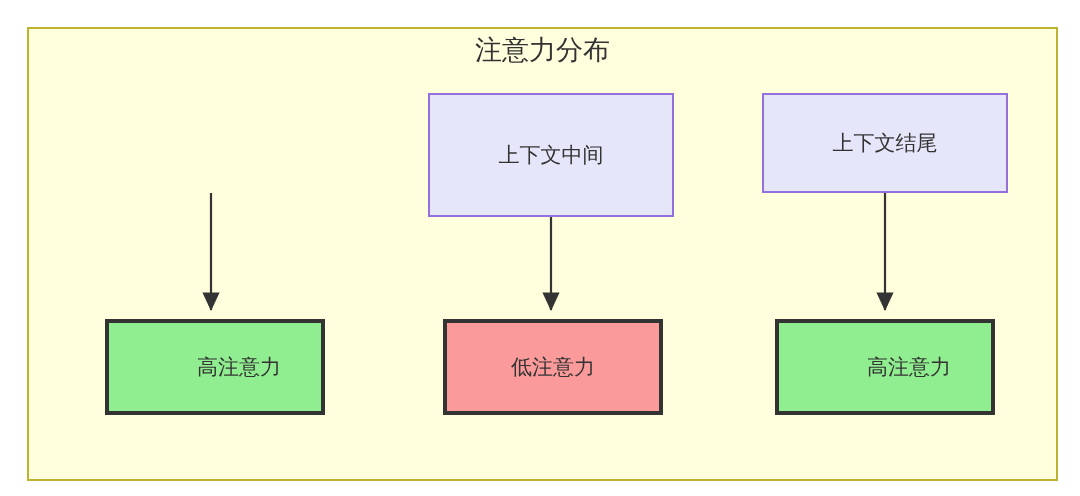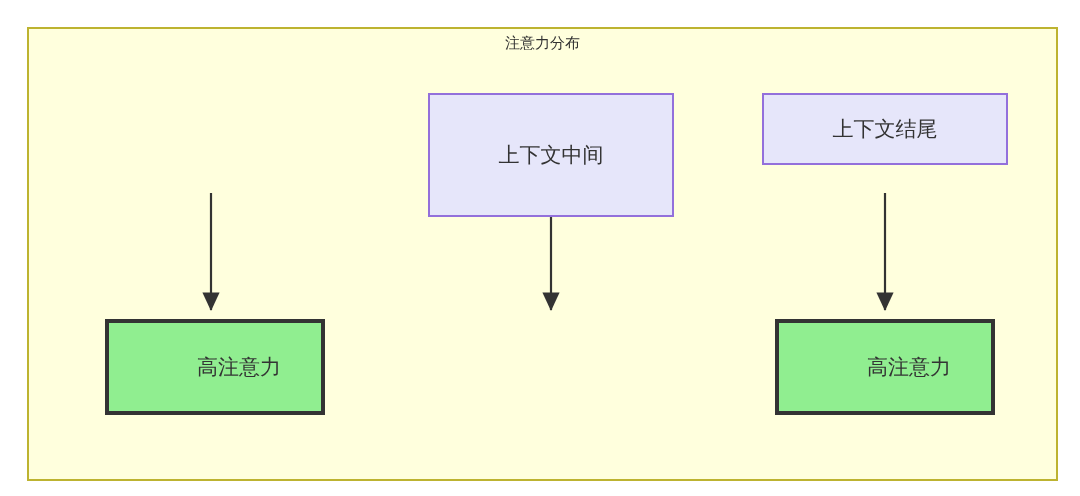--- a/index.html
+++ b/index.html
@@ -32,21 +32,21 @@
     background: #ffffdd;
     border: 2px solid #bdb330;
   }
 
   .cluster-title {
     position: absolute;
     left: 27px;
     top: 34px;
     width: 1031px;
     text-align: center;
-    font-size: 15px;
+    font-size: 27px;
     color: #333333;
     line-height: 1.2;
     white-space: nowrap;
   }
 
   
   .node {
     position: absolute;
     box-sizing: border-box;
     display: flex;
@@ -73,21 +73,21 @@
     padding-left: 48px;
   }
 
   .node.attn-low {
     background: #fa9a9a;
   }
 
   
   .ctx-1 { left: 88px;  top: 93px;  width: 246px; height: 100px; }
   .ctx-2 { left: 428px; top: 93px;  width: 246px; height: 124px; }
-  .ctx-3 { left: 762px; top: 93px;  width: 246px; height: 72px; }
+  .ctx-3 { left: 762px; top: 93px;  width: 246px; height: 100px; }
 
   .att-1 { left: 105px; top: 319px; width: 220px; height: 96px; }
   .att-2 { left: 443px; top: 319px; width: 220px; height: 96px; }
   .att-3 { left: 775px; top: 319px; width: 220px; height: 96px; }
 
   
   #edge-layer {
     position: absolute;
     left: 0;
     top: 0;
@@ -123,16 +123,17 @@
     </g>
   </svg>
 
 
   <div class="node context ctx-2">上下文中间</div>
 
   <div class="node context ctx-3">上下文结尾</div>
 
   <div class="node attn attn-high att-1">高注意力</div>
 
+  <div class="node attn attn-low att-2">低注意力</div>
 
   <div class="node attn attn-high att-3">高注意力</div>
 
 </div>
 
 </body></html>

